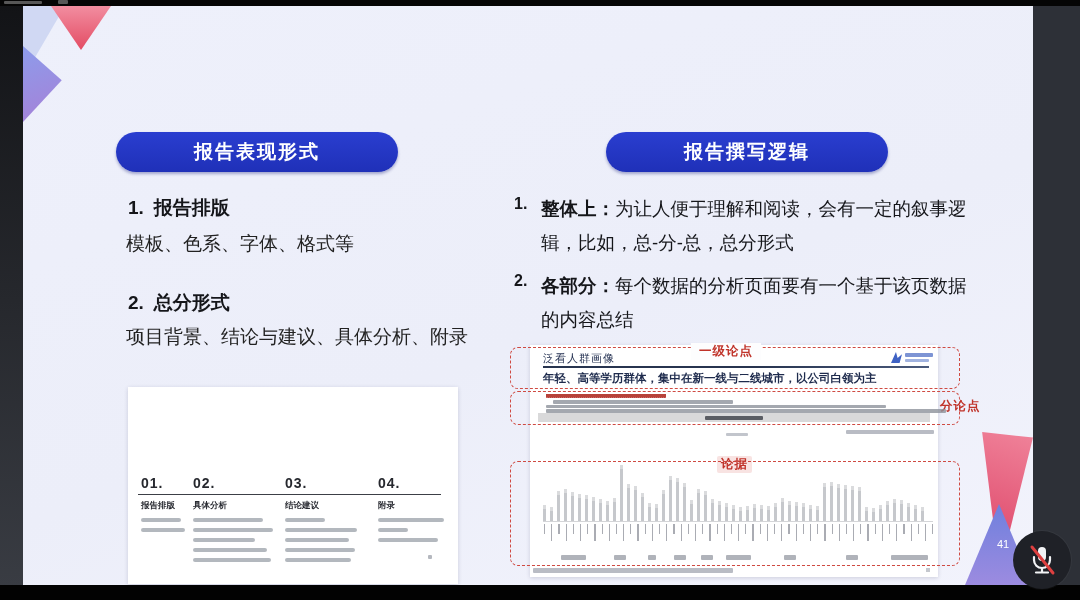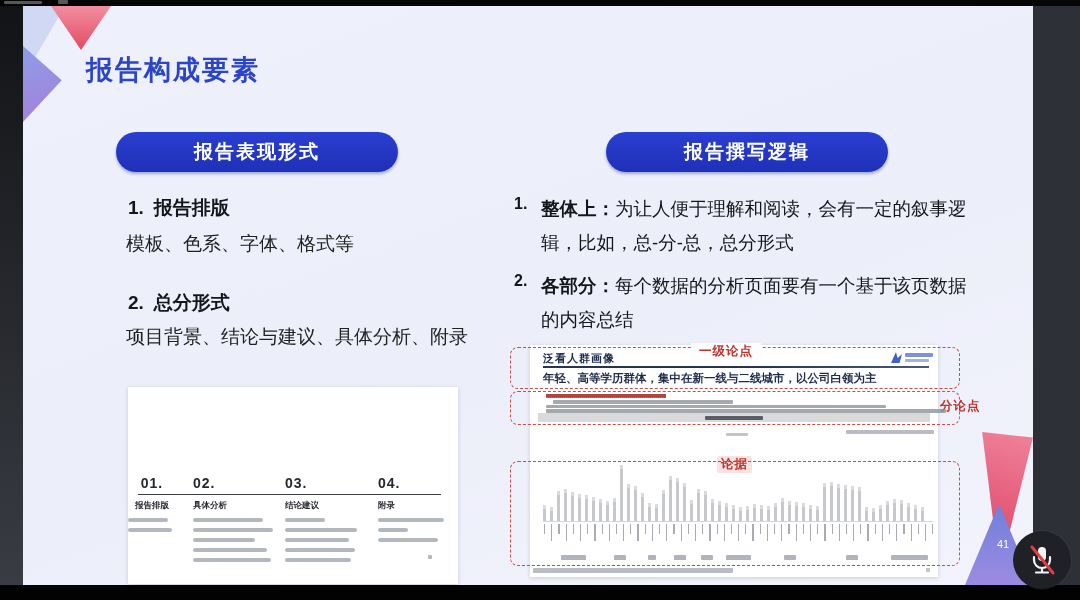--- a/index.html
+++ b/index.html
@@ -97,21 +97,21 @@
   .dash { position:absolute; border:1.6px dashed #cf4a42; border-radius:8px; }
   .dash-1 { left:487px; top:341px; width:450px; height:42px; }
   .dash-2 { left:487px; top:385px; width:450px; height:34px; }
   .dash-3 { left:487px; top:455px; width:450px; height:105px; }
   .ann { position:absolute; color:#c0332a; font-weight:bold; font-size:12.5px; letter-spacing:1px; }
   .ann-level1 { left:668px; top:337px; background:#fdfdfe; padding:0 8px; }
   .ann-sub    { left:917px; top:392px; }
   .ann-evid   { left:694px; top:450px; background:rgba(205,60,48,.14); padding:0 4px;
                 border-radius:2px; }
 
-  .rp-title { position:absolute; left:520px; top:345px; font-size:11px; font-weight:bold;
+  .rp-title { position:absolute; left:520px; top:345px; font-size:11px; font-weight:normal;
               color:#1e2b4d; letter-spacing:1px; }
   .rp-rule  { position:absolute; left:520px; top:360px; width:386px; height:2px;
               background:linear-gradient(90deg,#27344f 0 55%,#4a5a7c); }
   .rp-sub   { position:absolute; left:520px; top:365px; width:392px; font-size:11.5px;
               font-weight:bold; color:#1e2b4d; }
   .logo { position:absolute; left:868px; top:345px; width:44px; height:13px; }
   .logo .mark { position:absolute; left:0; top:1px; width:11px; height:11px; background:#3f62c4;
                 clip-path:polygon(0 100%,45% 0,60% 55%,100% 20%,78% 100%); }
   .logo .t1 { position:absolute; left:14px; top:2px; width:28px; height:3.5px; background:#5d79c9; opacity:.8; border-radius:1px; }
   .logo .t2 { position:absolute; left:14px; top:8px; width:24px; height:3px;  background:#8aa0d8; opacity:.8; border-radius:1px; }
@@ -160,21 +160,20 @@
 
   <div class="slide">
 
     <div class="tri tri-lav"></div>
     <div class="tri tri-pink"></div>
     <div class="tri tri-purp"></div>
     <div class="tri tri-pink2"></div>
     <div class="tri tri-blue2"></div>
     <div class="page-num">41</div>
 
-    <div class="slide-title">报告构成要素</div>
 
     <div class="pill pill-left">报告表现形式</div>
     <div class="pill pill-right">报告撰写逻辑</div>
 
     <div class="l-item" style="top:189px">
       <b style="margin-left:0">1.</b><b>报告排版</b>
     </div>
     <div class="l-desc" style="top:225px">模板、色系、字体、格式等</div>
     <div class="l-item" style="top:284px">
       <b style="margin-left:0">2.</b><b>总分形式</b>
@@ -188,21 +187,21 @@
       </div>
       <div class="r-item">
         <div class="r-num">2.</div>
         <div class="r-body"><b>各部分：</b><span>每个数据的分析页面要有一个基于该页数据的内容总结</span></div>
       </div>
     </div>
 
     <div class="card-left">
       <div class="divider"></div>
       <div id="thumb-cols">
-          <div class="col" style="left: 0; width: 48px; text-align: center;">
+          <div class="col" style="left: 13px; width: 48px;">
             <div class="num">01.</div>
             <div class="head">报告排版</div>
             <div class="tline" style="width: 40px;"></div>
             <div class="tline" style="width: 44px;"></div>
           </div>
           <div class="col" style="left: 65px; width: 86px;">
             <div class="num">02.</div>
             <div class="head">具体分析</div>
             <div class="tline" style="width: 70px;"></div>
             <div class="tline" style="width: 80px;"></div>

